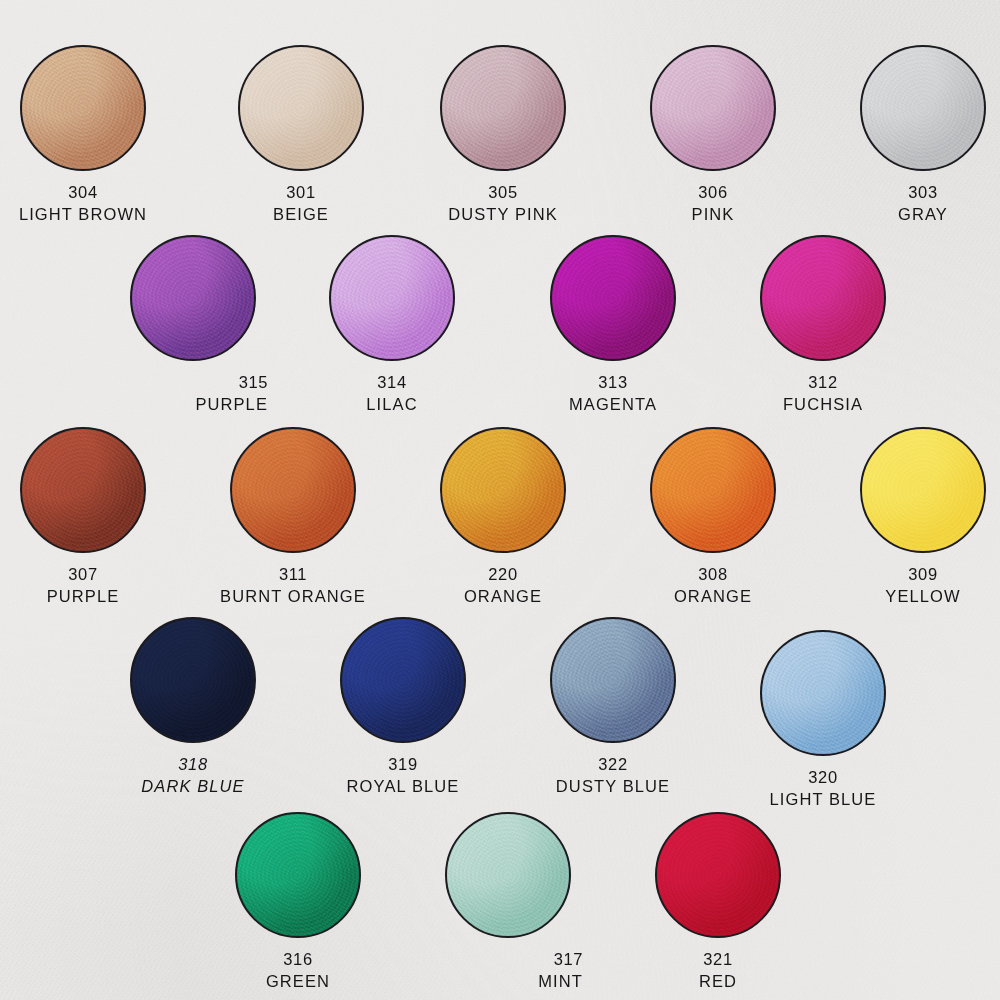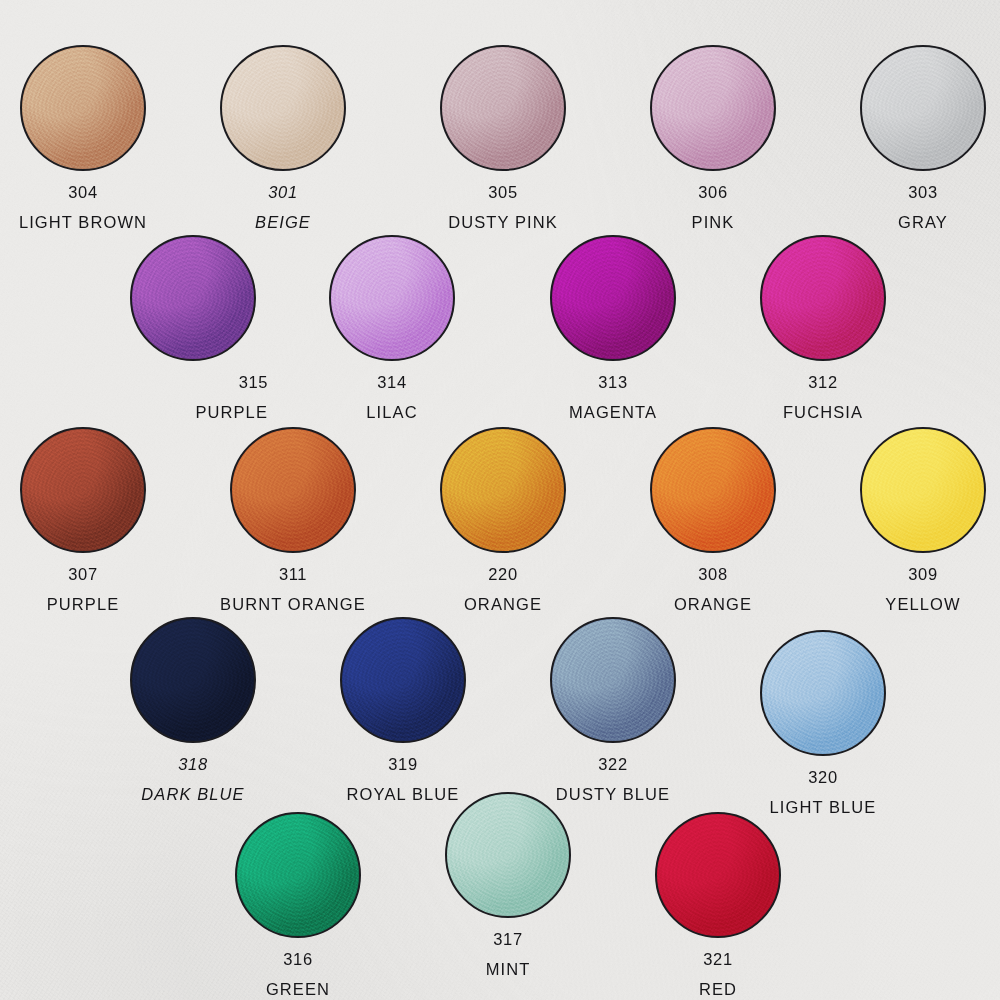--- a/index.html
+++ b/index.html
@@ -68,21 +68,21 @@
     font-size:16.5px;
     color:#161619;
     letter-spacing:.6px;
     margin-top:12px;
     line-height:1.1;
   }
   .name{
     font-size:16.5px;
     color:#161619;
     letter-spacing:1.1px;
-    margin-top:12px;
+    margin-top:4px;
     line-height:1.1;
     white-space:nowrap;
   }
 </style>
 </head>
 <body>
 
 <div id="paper-texture"></div>
 
 <svg id="grain" width="1000" height="1000">
@@ -100,21 +100,21 @@
 
 <div id="sheet">
     <div class="swatch-row" style="top: 0px;">
       <div class="swatch" style="left: 8px; top: 45px;">
         <div class="disc-wrap">
           <div class="disc" title="LIGHT BROWN" style="background: rgb(194, 144, 110);"></div>
         </div>
         <div class="code">304</div>
         <div class="name">LIGHT BROWN</div>
       </div>
-      <div class="swatch" style="left: 208px; top: 45px; font-style: italic;">
+      <div class="swatch" style="left: 226px; top: 45px;">
         <div class="disc-wrap">
           <div class="disc" title="BEIGE" style="background: rgb(214, 195, 176);"></div>
         </div>
         <div class="code">301</div>
         <div class="name">BEIGE</div>
       </div>
       <div class="swatch" style="left: 428px; top: 45px;">
         <div class="disc-wrap">
           <div class="disc" title="DUSTY PINK" style="background: rgb(188, 154, 164);"></div>
         </div>
@@ -234,21 +234,21 @@
       </div>
     </div>
     <div class="swatch-row" style="top: 0px;">
       <div class="swatch" style="left: 223px; top: 812px;">
         <div class="disc-wrap">
           <div class="disc" title="GREEN" style="background: rgb(18, 138, 94);"></div>
         </div>
         <div class="code">316</div>
         <div class="name">GREEN</div>
       </div>
-      <div class="swatch" style="left: 433px; top: 792px;">
+      <div class="swatch" style="left: 433px; top: 812px; text-align: right;">
         <div class="disc-wrap">
           <div class="disc" title="MINT" style="background: rgb(156, 201, 188);"></div>
         </div>
         <div class="code">317</div>
         <div class="name">MINT</div>
       </div>
       <div class="swatch" style="left: 643px; top: 812px;">
         <div class="disc-wrap">
           <div class="disc" title="RED" style="background: rgb(190, 18, 48);"></div>
         </div>

